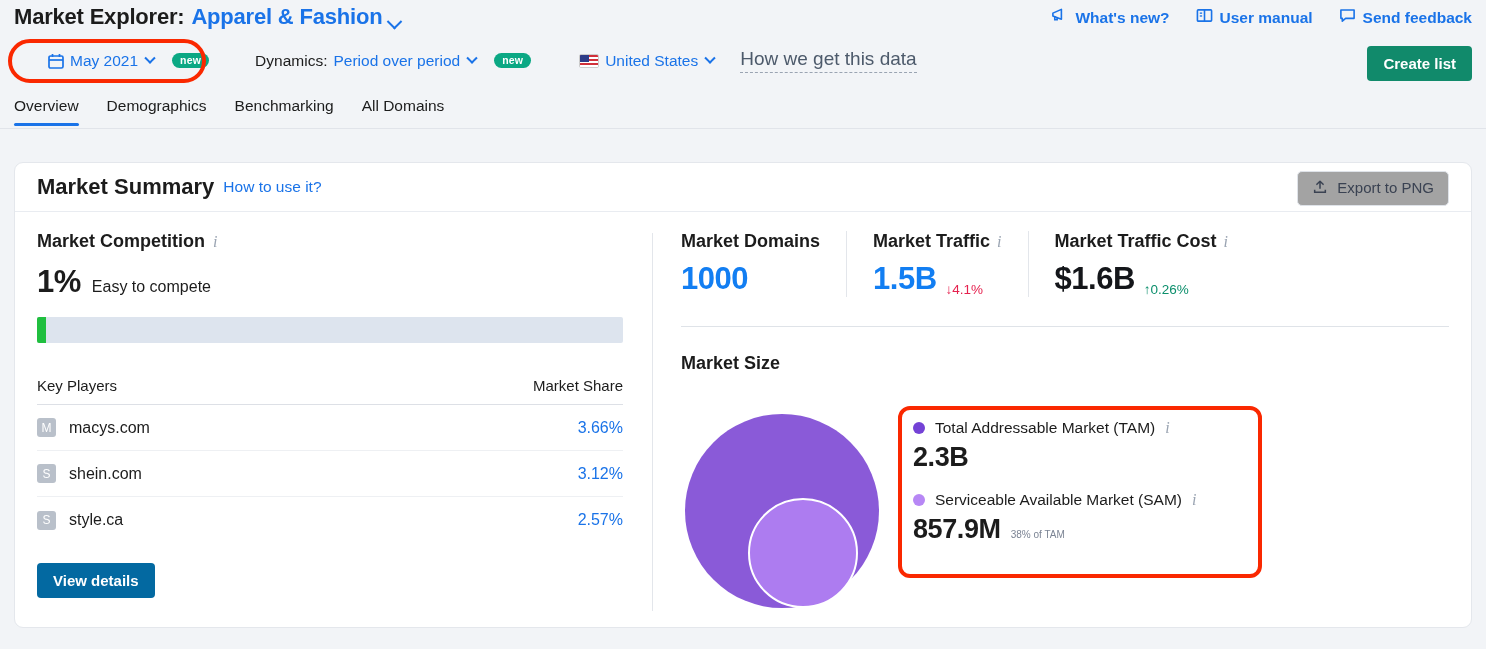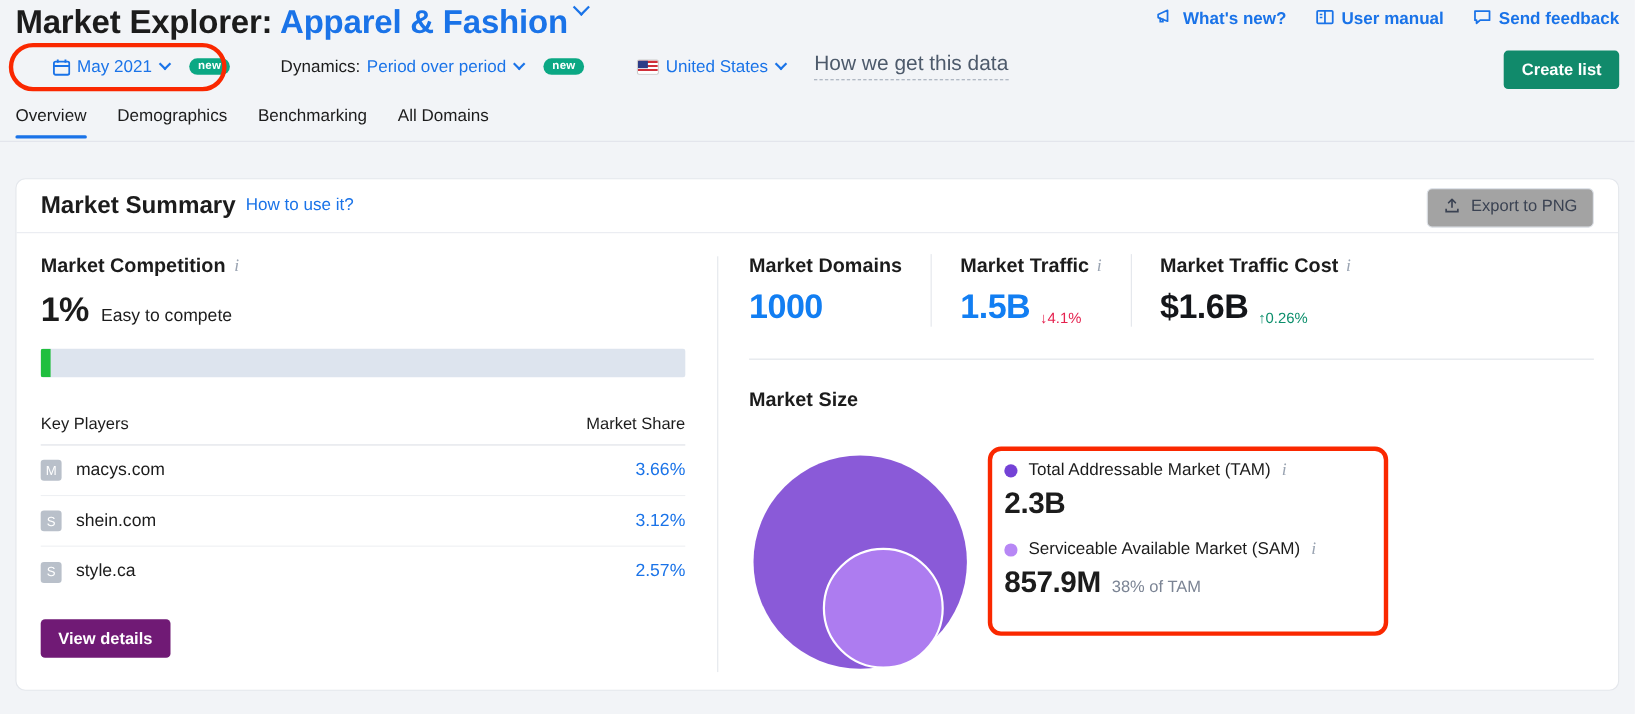--- a/index.html
+++ b/index.html
@@ -8,22 +8,22 @@
     font-family: "Liberation Sans", sans-serif;
     background: #f2f4f7;
     color: #1c1c1c;
     overflow: hidden;
   }
   .page { position: relative; width: 1486px; height: 649px; }
 
   
   .hdr-title {
     position: absolute; left: 14px; top: 4px;
-    font-size: 30px; font-weight: bold; letter-spacing: -0.2px;
-    white-space: nowrap; display: flex; align-items: flex-start; gap: 7px;
+    font-size: 22px; font-weight: bold; letter-spacing: -0.2px;
+    white-space: nowrap; display: flex; align-items: flex-end; gap: 7px;
   }
   .hdr-title .plain { color: #1c1c1c; }
   .hdr-title .blue { color: #1a73e8; }
   .caret {
     display: inline-block; width: 11px; height: 11px;
     border-right: 2.4px solid #1a73e8; border-bottom: 2.4px solid #1a73e8;
     transform: rotate(45deg) translate(-2px,-2px);
   }
   .caret.sm { width: 8px; height: 8px; border-width: 2px; }
 
@@ -130,21 +130,21 @@
   .kp-row:last-of-type { border-bottom: none; }
   .kp-left { display: flex; align-items: center; gap: 13px; }
   .favicon {
     width: 19px; height: 19px; border-radius: 3px; background: #b9c0ca;
     color: #fff; font-size: 12px; display: flex; align-items: center;
     justify-content: center; flex: none; font-weight: normal;
   }
   .kp-name { font-size: 16px; color: #1c1c1c; }
   .kp-share { font-size: 16px; color: #1a73e8; }
   .btn-view {
-    margin-top: 20px; background: #701a75; color: #fff; border: none;
+    margin-top: 20px; background: #0369a1; color: #fff; border: none;
     border-radius: 4px; padding: 9px 16px; font-size: 15px; font-weight: bold;
     cursor: pointer; font-family: inherit;
   }
 
   
   .vdiv { position: absolute; left: 637px; top: 70px; width: 1px; height: 378px; background: #e3e6eb; }
 
   
   .col-right { position: absolute; left: 666px; top: 68px; right: 22px; }
   .metrics { display: flex; align-items: flex-start; }
@@ -173,21 +173,21 @@
   }
 
   .tamsam { position: absolute; left: 912px; top: 418px; width: 340px; }
   .ts-block + .ts-block { margin-top: 18px; }
   .ts-label { display: flex; align-items: center; gap: 10px; font-size: 15.5px; color: #1c1c1c; white-space: nowrap; }
   .dot { width: 12px; height: 12px; border-radius: 50%; flex: none; }
   .dot.tam { background: #7442d6; }
   .dot.sam { background: #b787f5; }
   .ts-value { margin-top: 5px; display: flex; align-items: baseline; gap: 10px; }
   .ts-num { font-size: 27px; font-weight: bold; letter-spacing: -0.4px; }
-  .ts-note { font-size: 15px; color: #7b8494; }
+  .ts-note { font-size: 10px; color: #7b8494; }
 
   
   .anno-oval {
     position: absolute; left: 8px; top: 39px; width: 198px; height: 44px;
     border: 4px solid #fa2800; border-radius: 24px; pointer-events: none;
   }
   .anno-rect {
     position: absolute; left: 898px; top: 406px; width: 364px; height: 172px;
     border: 4px solid #fa2800; border-radius: 12px; pointer-events: none;
   }

